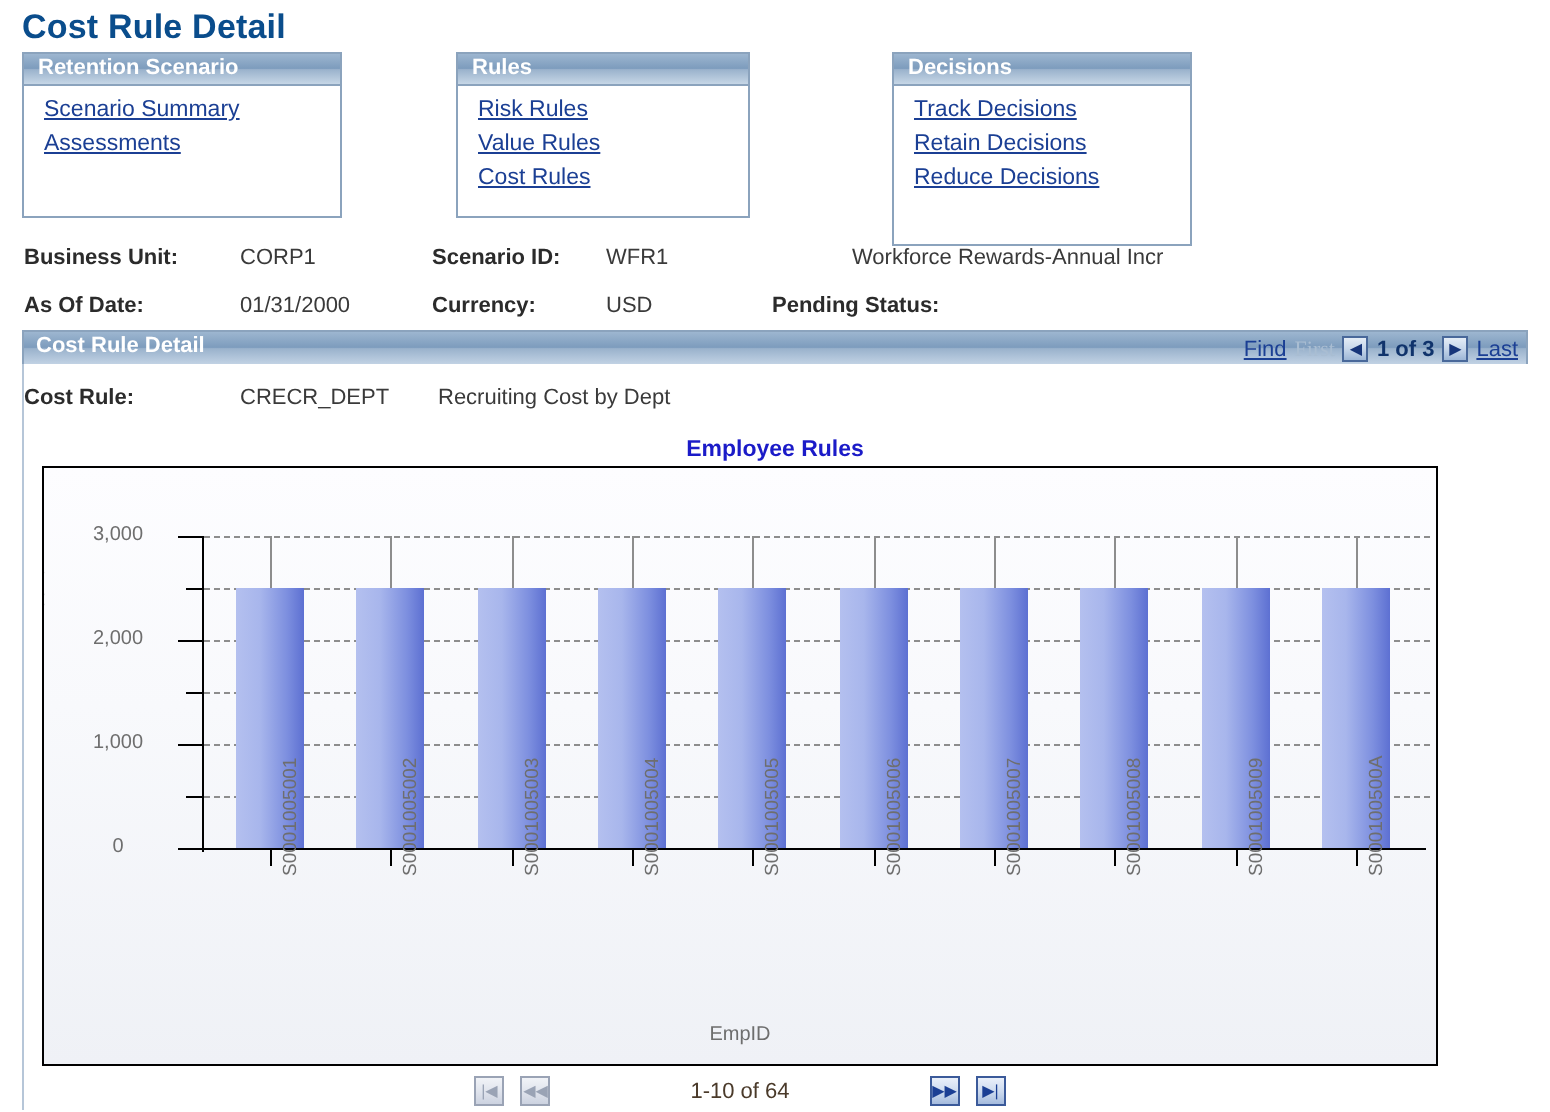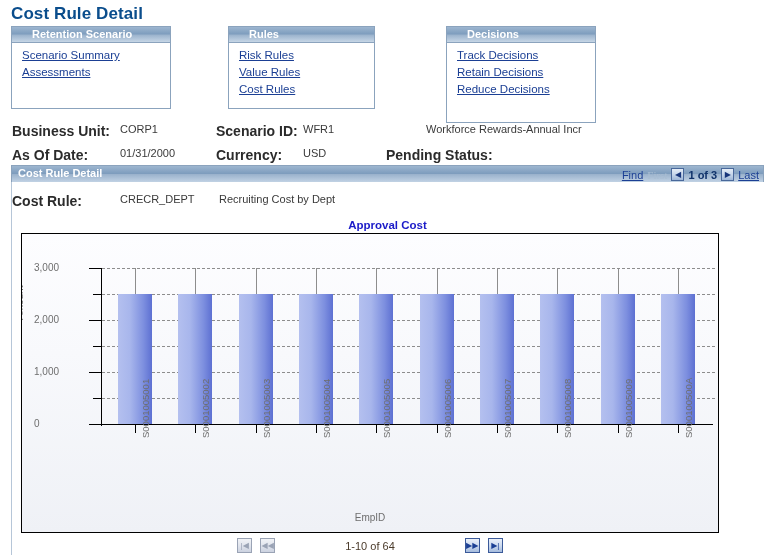--- a/index.html
+++ b/index.html
@@ -30,21 +30,21 @@
 
   
   .panel {
     position: absolute;
     border: 1px solid #8ba3bd;
     background: #ffffff;
   }
   .panel-header {
     height: 16px;
     line-height: 15px;
-    padding-left: 20px;
+    padding-left: 7px;
     font-size: 11px;
     font-weight: bold;
     color: #ffffff;
     background: linear-gradient(to bottom, #9db6d0 0%, #7d9cbd 48%, #9ab2cc 52%, #c6d6e6 100%);
     border-bottom: 1px solid #8ba3bd;
     text-shadow: 0 0 0 rgba(0,0,0,0);
   }
   .panel-body { padding: 6px 0 4px 10px; }
   .panel-link {
     display: block;
@@ -52,21 +52,21 @@
     font-size: 11.5px;
     text-decoration: underline;
     margin-bottom: 5px;
     width: max-content;
     cursor: pointer;
   }
 
   
   .fld-label {
     position: absolute;
-    font-size: 14px;
+    font-size: 11px;
     font-weight: bold;
     color: #2b2b2b;
     white-space: nowrap;
   }
   .fld-value {
     position: absolute;
     font-size: 11px;
     color: #3a3a3a;
     white-space: nowrap;
   }
@@ -164,21 +164,21 @@
   }
   .ytick {
     position: absolute;
     left: 71px; width: 9px; height: 0;
     border-top: 1px solid #000000;
   }
   .ytick.major { left: 67px; width: 13px; }
   .ylabel {
     position: absolute;
     right: 0; width: 46px;
-    text-align: left;
+    text-align: center;
     font-size: 10px;
     color: #6e6e6e;
     transform: translateY(-6px);
   }
   .yaxis-title {
     position: absolute;
     left: -8px; top: 86px;
     font-size: 10px;
     color: #6e6e6e;
     transform: rotate(-90deg);
@@ -311,21 +311,21 @@
       <span class="nav-link">Last</span>
     </div>
   </div>
 
   <div class="content-box"></div>
 
   <div class="fld-label" style="left:12px; top:193px;">Cost Rule:</div>
   <div class="fld-value" style="left:120px; top:193px;">CRECR_DEPT</div>
   <div class="fld-value" style="left:219px; top:193px;">Recruiting Cost by Dept</div>
 
-  <div class="chart-title">Approval Cost</div>
+  <div class="chart-title">Employee Rules</div>
 
   <div class="chart-frame">
     <div id="chart-layer">
         <div class="axis-y"></div>
         <div class="axis-x"></div>
         <div class="ytick major" style="top: 190px;"></div>
         <div class="ylabel" style="top: 190px; left: 12px; width: 50px;">0</div>
         <div class="gridline" style="top: 164px; left: 80px; width: 613px;"></div>
         <div class="ytick" style="top: 164px;"></div>
         <div class="gridline" style="top: 138px; left: 80px; width: 613px;"></div>

